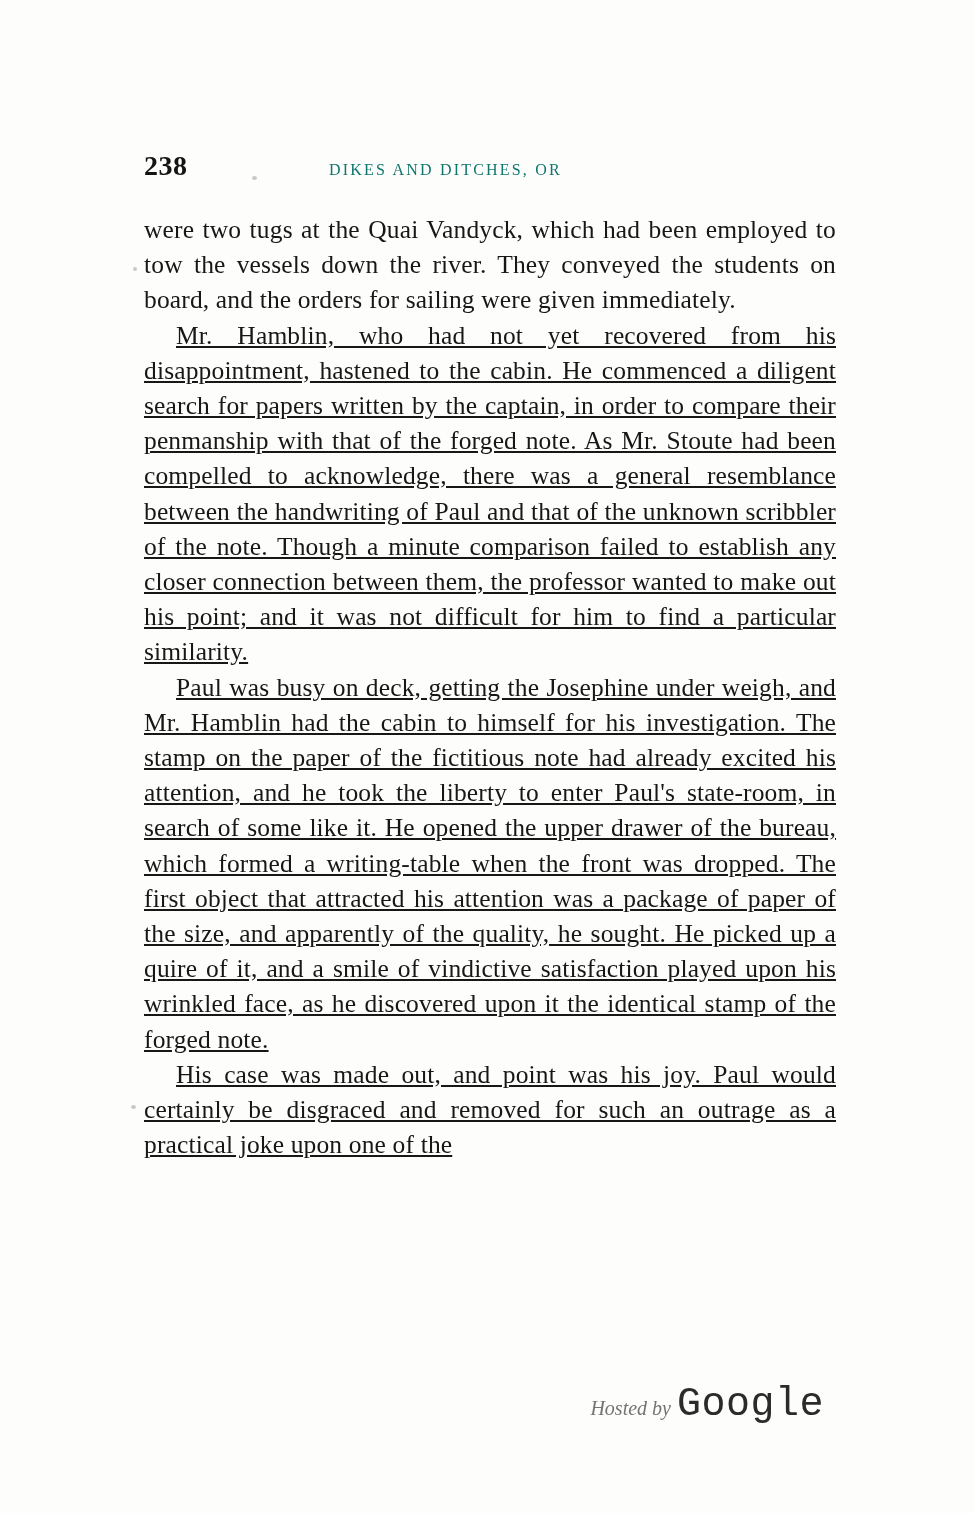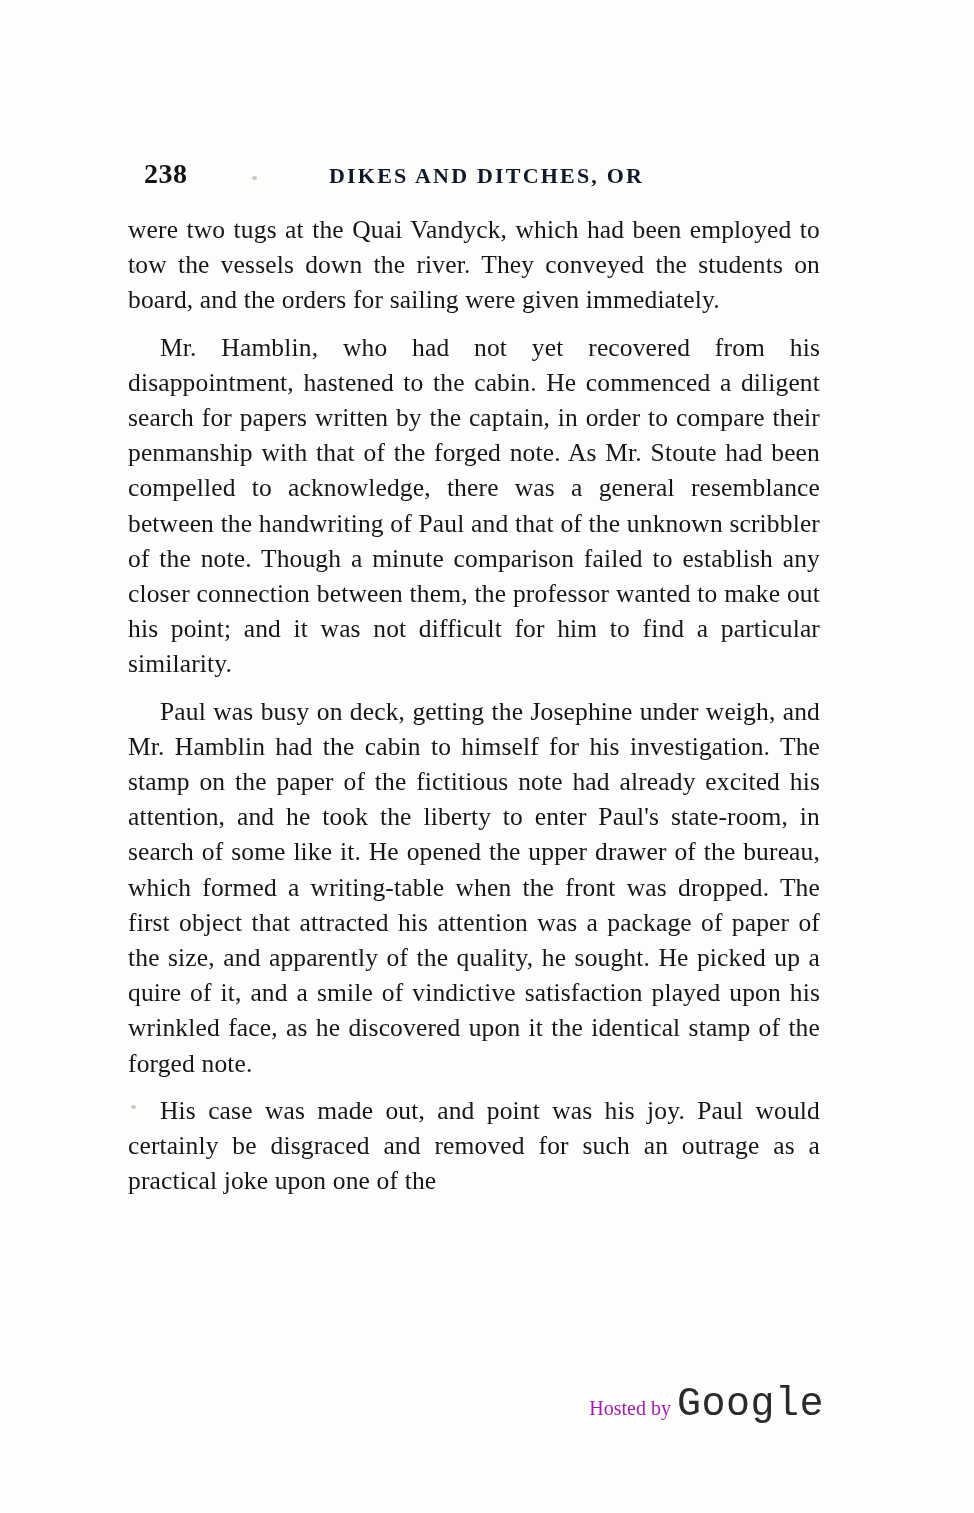--- a/index.html
+++ b/index.html
@@ -28,66 +28,67 @@
     display: flex;
     align-items: baseline;
   }
   .folio {
     font-family: "Liberation Serif", serif;
     font-size: 28px;
     font-weight: 700;
     letter-spacing: 0.5px;
     color: #141414;
     width: 150px;
-    margin-top: 8px;
   }
   .running-head {
     flex: 1;
     text-align: left;
     font-family: "Liberation Serif", serif;
-    font-size: 22px;
-    font-weight: 700;
+    font-size: 16px;
+    font-weight: 400;
     letter-spacing: 2.2px;
-    color: #0f172a;
+    color: #0f766e;
     padding-left: 35px;
   }
   .body-text {
     position: absolute;
     top: 212px;
-    left: 128px;
+    left: 144px;
     width: 692px;
   }
   .para {
     margin: 0 0 0 0;
     text-align: justify;
     text-justify: inter-word;
     font-size: 25.5px;
     line-height: 35.2px;
     color: #171717;
     letter-spacing: 0.15px;
   }
   .para.indent {
     text-indent: 32px;
   }
   .para + .para {
-    margin-top: 12px;
+    margin-top: 0px;
+    text-decoration: underline;
   }
   .footer {
     position: absolute;
     left: 0;
     right: 0;
     top: 1382px;
     text-align: right;
     padding-right: 150px;
   }
   .hosted-by {
     font-family: "Liberation Serif", serif;
     font-size: 20px;
-    color: #a21caf;
+    color: #737373;
     vertical-align: baseline;
+    font-style: italic;
   }
   .google-logo {
     font-family: Liberation Mono, monospace;
     font-size: 40px;
     color: #2b2b2b;
     letter-spacing: 0.5px;
     vertical-align: baseline;
     margin-left: 6px;
   }
   .speck {

